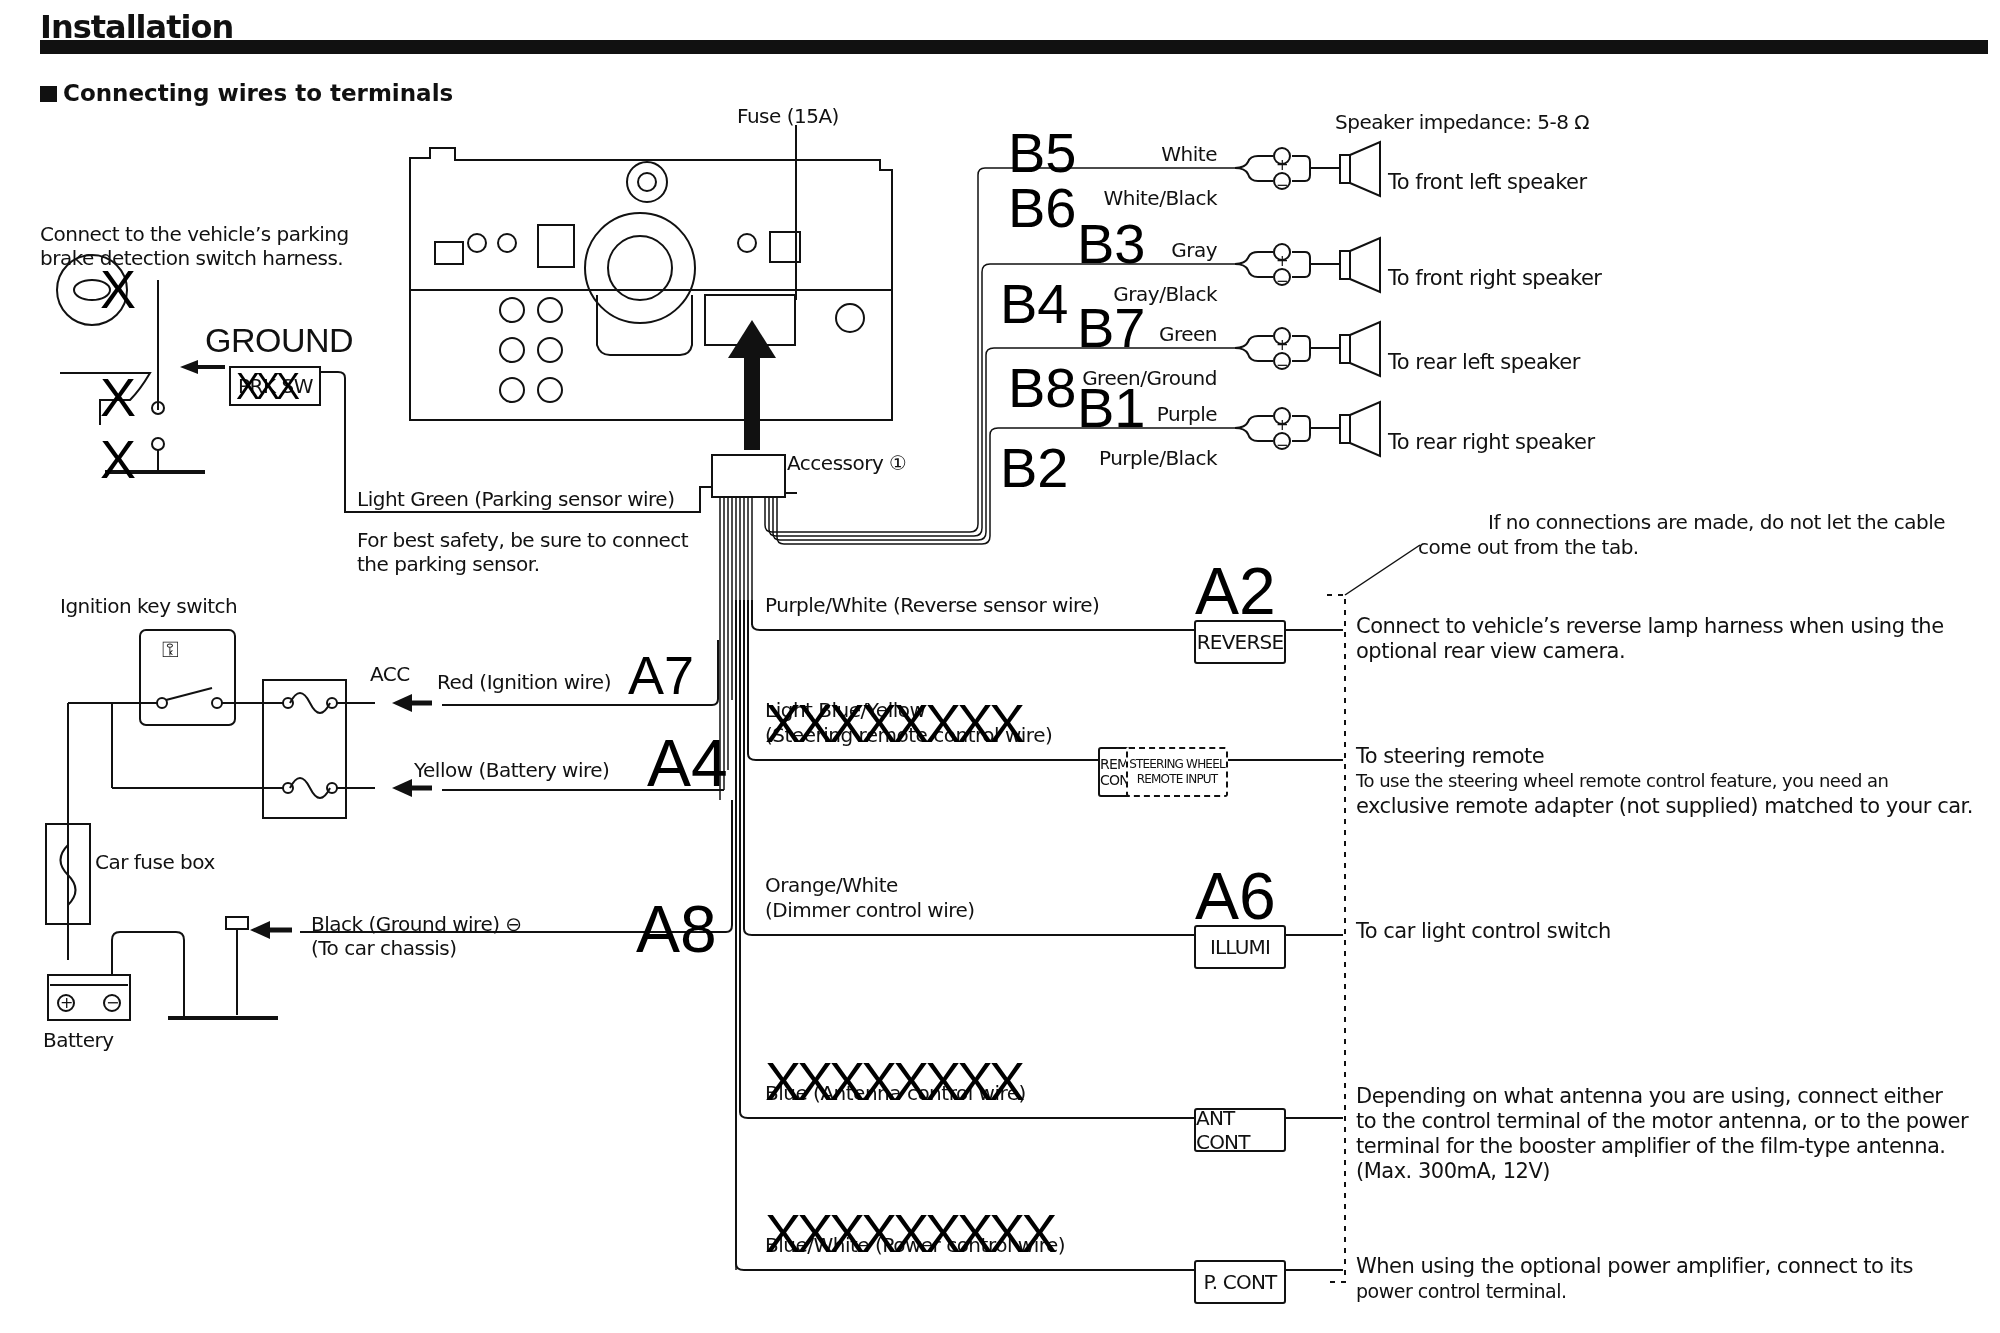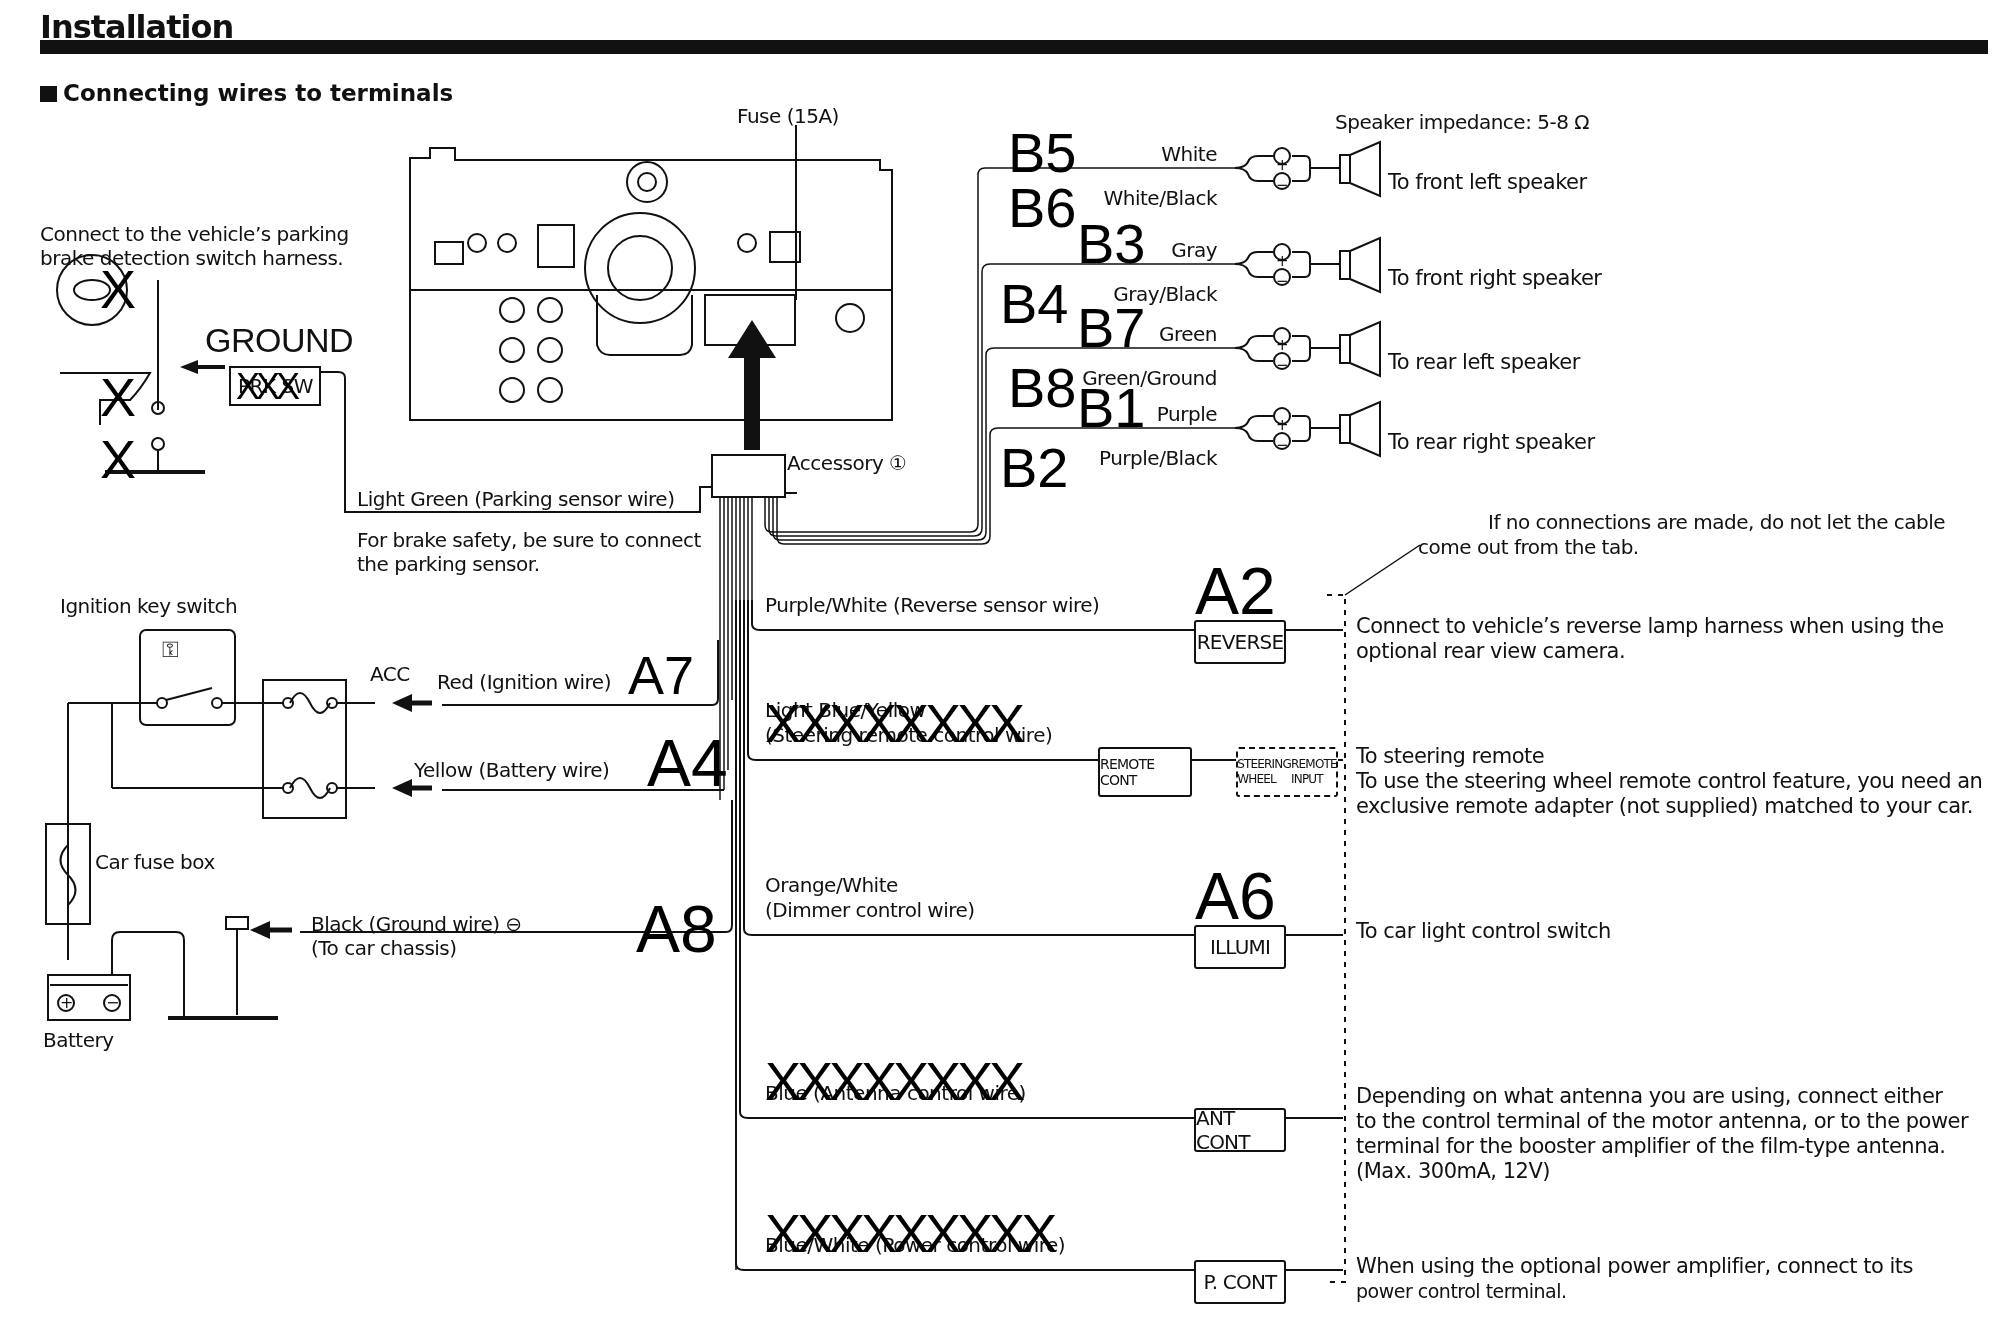--- a/index.html
+++ b/index.html
@@ -191,21 +191,21 @@
 
 <div class="t" style="left:40px;top:222px">Connect to the vehicle’s parking</div>
 <div class="t" style="left:40px;top:246px">brake detection switch harness.</div>
 <div class="t" style="left:205px;top:322px;font-family:'Liberation Sans',sans-serif;font-size:34px;line-height:36px">GROUND</div>
 <div class="t" style="left:238px;top:374px;font-size:20px">PRK SW</div>
 <div class="xx" style="left:236px;top:360px;font-size:36px">XXX</div>
 <div class="xx" style="left:100px;top:262px">X</div>
 <div class="xx" style="left:100px;top:370px">X</div>
 <div class="xx" style="left:100px;top:432px">X</div>
 <div class="t" style="left:357px;top:487px">Light Green (Parking sensor wire)</div>
-<div class="t" style="left:357px;top:528px">For brake safety, be sure to connect</div>
+<div class="t" style="left:357px;top:528px">For best safety, be sure to connect</div>
 <div class="t" style="left:357px;top:552px">the parking sensor.</div>
 
 <div class="t" style="left:737px;top:104px">Fuse (15A)</div>
 <div class="t" style="left:787px;top:451px">Accessory ①</div>
 
 <div class="t" style="left:1335px;top:110px">Speaker impedance: 5-8 Ω</div>
 <div id="speaker-area">
     <div class="big" style="left:1008px;top:125px">B5</div>
     <div class="big" style="left:1008px;top:180px">B6</div>
     <div class="t" style="right:783px;top:142px">White</div>
@@ -258,26 +258,26 @@
 <div id="acc-area">
     <div class="t" style="left:765px;top:593px">Purple/White (Reverse sensor wire)</div>
     <div class="big" style="left:1195px;top:558px;font-size:66px;line-height:66px">A2</div>
     <div class="box" style="left:1194px;top:620px;width:88px;height:40px">REVERSE</div>
     <div class="t" style="left:1356px;top:614px;font-size:21px">Connect to vehicle’s reverse lamp harness when using the</div>
     <div class="t" style="left:1356px;top:639px;font-size:21px">optional rear view camera.</div>
     <div class="t" style="left:765px;top:698px">Light Blue/Yellow</div>
     <div class="t" style="left:765px;top:723px">(Steering remote control wire)</div>
     <div class="xx" style="left:765px;top:696px">XXXXXXXX</div>
     <div class="box" style="left:1098px;top:747px;width:90px;height:46px;font-size:14px">REMOTE CONT</div>
-    <div class="box" style="left:1236px;top:747px;width:98px;height:46px;font-size:12px;flex-direction:row;border-style:dashed;line-height:15px">
+    <div class="box" style="left:1126px;top:747px;width:98px;height:46px;font-size:12px;flex-direction:column;border-style:dashed;line-height:15px">
       <span>STEERING WHEEL</span>
       <span>REMOTE INPUT</span>
     </div>
     <div class="t" style="left:1356px;top:744px;font-size:21px">To steering remote</div>
-    <div class="t" style="left:1356px;top:769px;font-size:21px">To use the steering wheel remote control feature, you need an</div>
+    <div class="t" style="left:1356px;top:769px;font-size:18px">To use the steering wheel remote control feature, you need an</div>
     <div class="t" style="left:1356px;top:794px;font-size:21px">exclusive remote adapter (not supplied) matched to your car.</div>
     <div class="t" style="left:765px;top:873px">Orange/White</div>
     <div class="t" style="left:765px;top:898px">(Dimmer control wire)</div>
     <div class="big" style="left:1195px;top:863px;font-size:66px;line-height:66px">A6</div>
     <div class="box" style="left:1194px;top:925px;width:88px;height:40px">ILLUMI</div>
     <div class="t" style="left:1356px;top:919px;font-size:21px">To car light control switch</div>
     <div class="t" style="left:765px;top:1081px">Blue (Antenna control wire)</div>
     <div class="xx" style="left:765px;top:1054px">XXXXXXXX</div>
     <div class="box" style="left:1194px;top:1108px;width:88px;height:40px">ANT CONT</div>
     <div class="t" style="left:1356px;top:1084px;font-size:21px">Depending on what antenna you are using, connect either</div>

